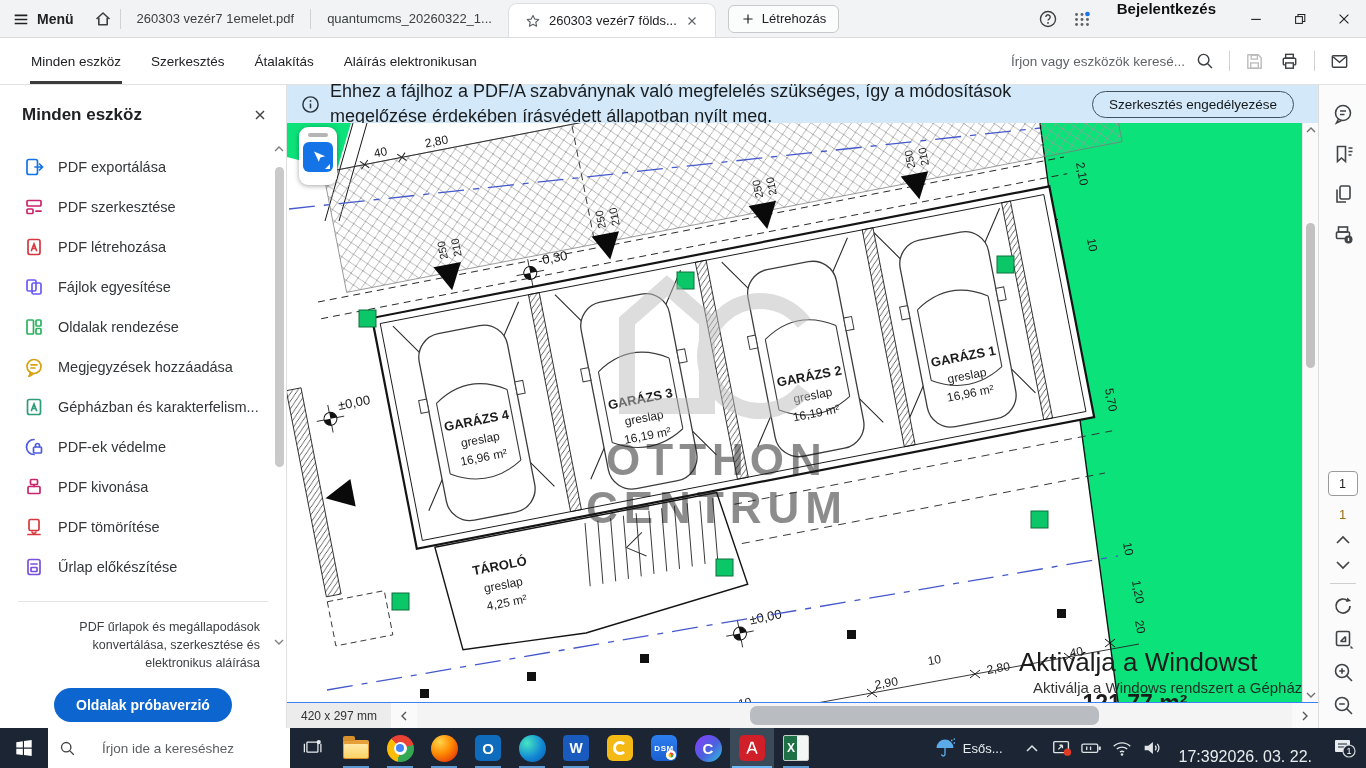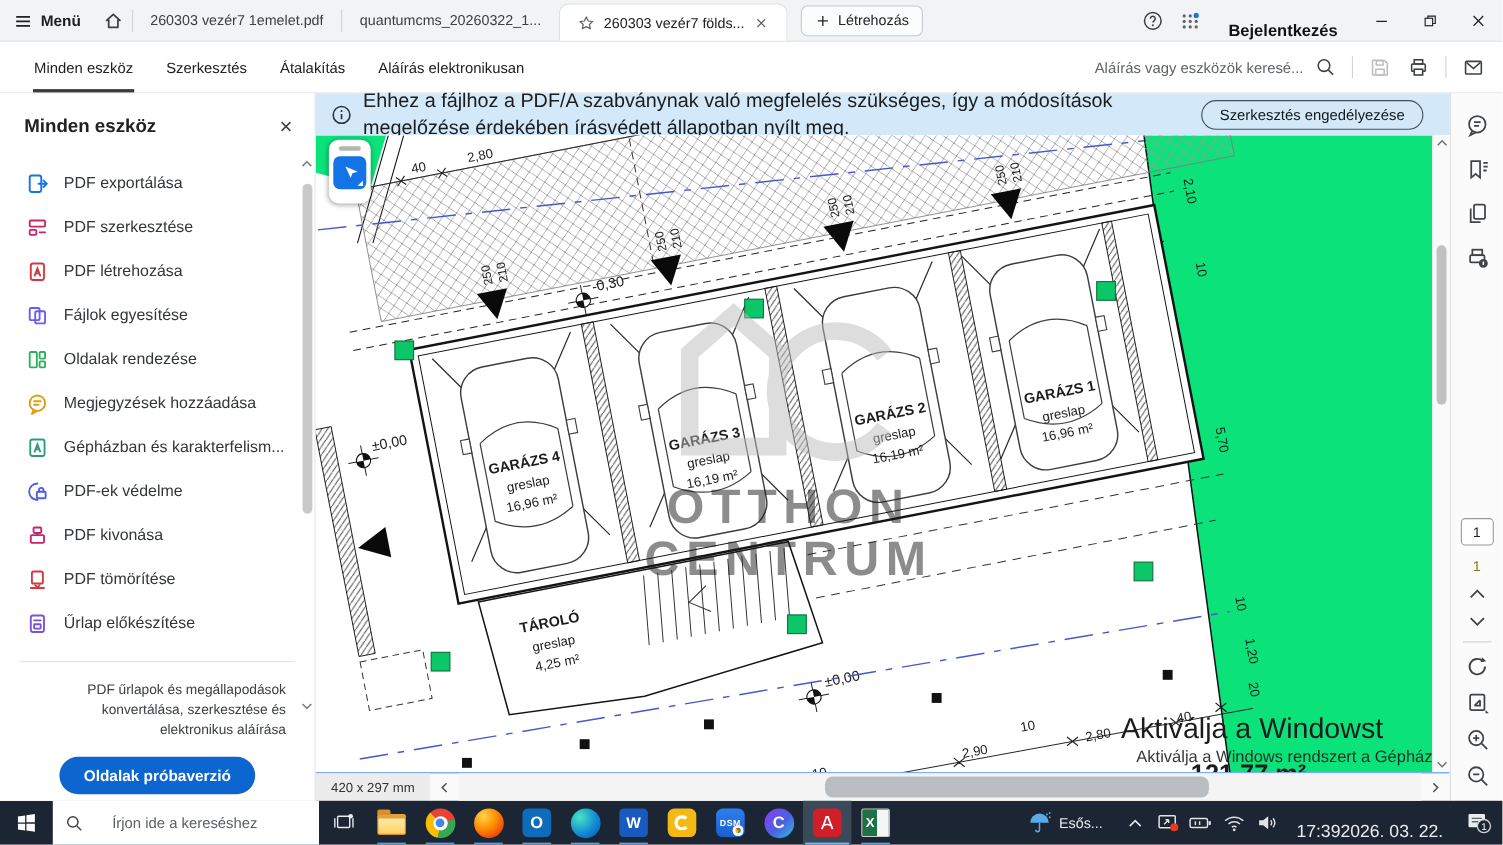--- a/index.html
+++ b/index.html
@@ -9,21 +9,21 @@
   
   .titlebar{height:38px;background:#f1f3f4;display:flex;align-items:center;border-bottom:1px solid #dadce0;flex:0 0 38px}
   .tb-left{display:flex;align-items:center;height:100%}
   .menu-btn{display:flex;align-items:center;gap:7px;padding:0 12px;font-size:14px;font-weight:bold;color:#202124;height:100%}
   .icon-btn{display:flex;align-items:center;justify-content:center;width:34px;height:100%;color:#3c4043}
   .vsep{width:1px;height:20px;background:#d0d3d6}
   .tab{height:100%;display:flex;align-items:center;gap:8px;padding:0 16px;font-size:13px;color:#3c4043;max-width:230px;white-space:nowrap;overflow:hidden}
   .tab.active{background:#fff;border:1px solid #dcdee0;border-bottom:none;border-radius:9px 9px 0 0;height:34px;align-self:flex-end;color:#202124}
   .tab-label{overflow:hidden;text-overflow:ellipsis;white-space:nowrap}
   .newtab{display:flex;align-items:center;gap:7px;margin-left:12px;height:28px;padding:0 12px;border:1px solid #c6cacd;border-radius:6px;background:#fbfcfc;font-size:13px;color:#202124}
-  .tb-right{margin-left:auto;display:flex;align-items:flex-end;height:100%}
+  .tb-right{margin-left:auto;display:flex;align-items:flex-start;height:100%}
   .signin{font-size:15px;font-weight:bold;color:#111;padding:0 18px}
   .winctl{width:44px;height:100%;display:flex;align-items:center;justify-content:center;color:#202124}
   
   .menubar{height:47px;background:#fff;border-bottom:1px solid #e2e2e2;display:flex;align-items:center;padding:0 16px;flex:0 0 47px}
   .mitem{height:100%;display:flex;align-items:center;padding:0 15px;font-size:13.5px;color:#202124;position:relative}
   .mitem.active::after{content:"";position:absolute;left:14px;right:14px;bottom:0;height:3px;background:#3b3b3b}
   .mb-right{margin-left:auto;display:flex;align-items:center;gap:14px}
   .searchbox{display:flex;align-items:center;gap:10px;font-size:13.5px;color:#5f6368}
   
   .content{flex:1;display:flex;min-height:0}
@@ -192,21 +192,21 @@
     </div>
   </div>
 
   <div class="menubar">
     <div class="mitem active">Minden eszköz</div>
     <div class="mitem">Szerkesztés</div>
     <div class="mitem">Átalakítás</div>
     <div class="mitem">Aláírás elektronikusan</div>
     <div class="mb-right">
       <div class="searchbox">
-        <span>Aláírás vagy eszközök keresé...</span>
+        <span>Írjon vagy eszközök keresé...</span>
         <svg width="20" height="20" viewBox="0 0 22 22">
             <circle cx="9.5" cy="9.5" r="5.8" stroke="#3c4043" stroke-width="1.6" fill="none"></circle>
             <path d="M14 14l4.6 4.6" stroke="#3c4043" stroke-width="1.6"></path>
           </svg>
       </div>
       <div class="vsep"></div>
       <div>
         <svg width="21" height="21" viewBox="0 0 22 22">
             <path d="M4 4h11l3 3v11H4z" stroke="#bdbdbd" stroke-width="1.5" fill="none" stroke-linejoin="round"></path>
             <rect x="7" y="12.5" width="8" height="5.5" stroke="#bdbdbd" stroke-width="1.4" fill="none"></rect>

